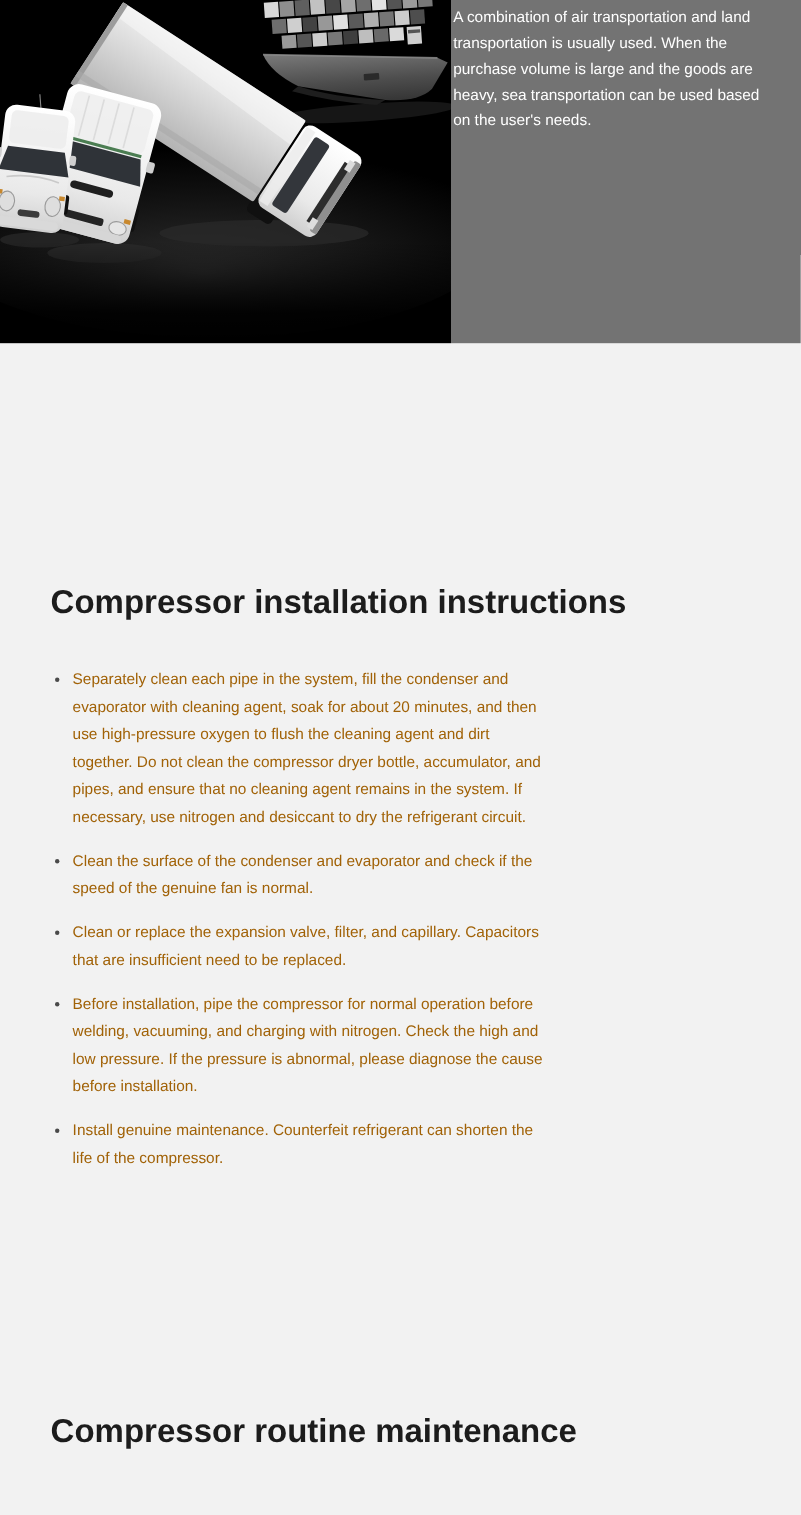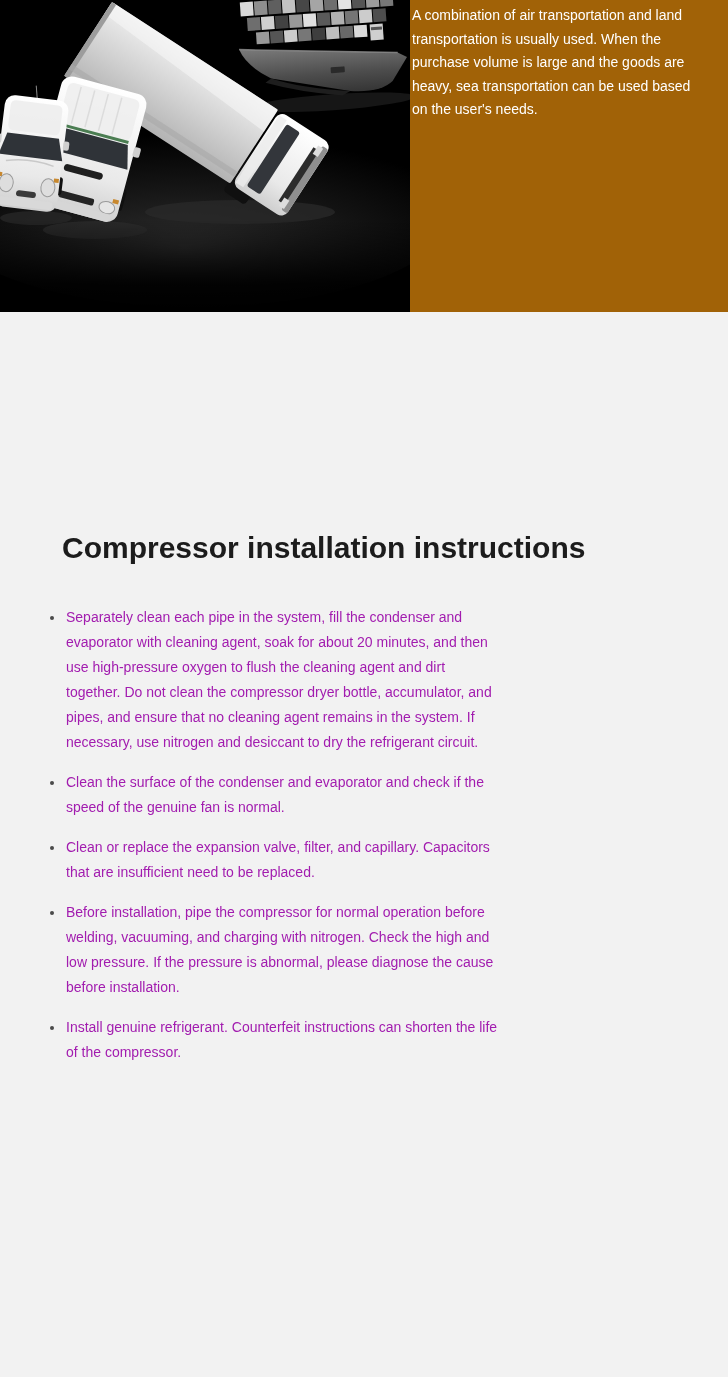--- a/index.html
+++ b/index.html
@@ -8,58 +8,58 @@
     background: #f2f2f2;
     font-family: "Liberation Sans", "DejaVu Sans", sans-serif;
   }
   .page { width: 728px; }
 
   
   .hero {
     position: relative;
     width: 728px;
     height: 312px;
-    background: #a16207;
+    background: #737373;
     overflow: hidden;
   }
   .hero svg { position: absolute; left: 0; top: 0; display: block; }
   .hero-text {
     position: absolute;
     top: 4px;
     left: 412px;
     width: 292px;
     margin: 0;
     color: #ffffff;
     font-size: 14px;
     line-height: 23.5px;
     font-weight: 400;
   }
 
   
   .content { padding: 0 46px 32px 46px; }
   .title {
-    margin: 16px;
+    margin: 0;
     font-size: 30px;
     line-height: 36px;
     font-weight: 700;
     color: #1c1c1c;
   }
   .title-installation { margin-top: 218px; }
   .title-maintenance  { margin-top: 219px; }
 
   .bullet-list {
     margin: 39px 0 0 0;
     padding: 0 0 0 19px;
     width: 438px;
     list-style: disc outside;
   }
   .bullet-list li {
     font-size: 14px;
     line-height: 25px;
-    color: #a21caf;
+    color: #a16207;
     margin: 0 0 15px 0;
     padding-left: 1px;
   }
   .bullet-list li:last-child { margin-bottom: 0; }
   .bullet-list li::marker { color: #4a4a4a; }
 </style>
 </head>
 <body>
 
 <div class="page">
@@ -209,18 +209,19 @@
 
   <section class="content">
 
     <h2 class="title title-installation">Compressor installation instructions</h2>
 
     <ul class="bullet-list">
       <li>Separately clean each pipe in the system, fill the condenser and evaporator with cleaning agent, soak for about 20 minutes, and then use high-pressure oxygen to flush the cleaning agent and dirt together. Do not clean the compressor dryer bottle, accumulator, and pipes, and ensure that no cleaning agent remains in the system. If necessary, use nitrogen and desiccant to dry the refrigerant circuit.</li>
       <li>Clean the surface of the condenser and evaporator and check if the speed of the genuine fan is normal.</li>
       <li>Clean or replace the expansion valve, filter, and capillary. Capacitors that are insufficient need to be replaced.</li>
       <li>Before installation, pipe the compressor for normal operation before welding, vacuuming, and charging with nitrogen. Check the high and low pressure. If the pressure is abnormal, please diagnose the cause before installation.</li>
-      <li>Install genuine refrigerant. Counterfeit instructions can shorten the life of the compressor.</li>
+      <li>Install genuine maintenance. Counterfeit refrigerant can shorten the life of the compressor.</li>
     </ul>
 
+    <h2 class="title title-maintenance">Compressor routine maintenance</h2>
 
   </section>
 </div>
 
 </body></html>

